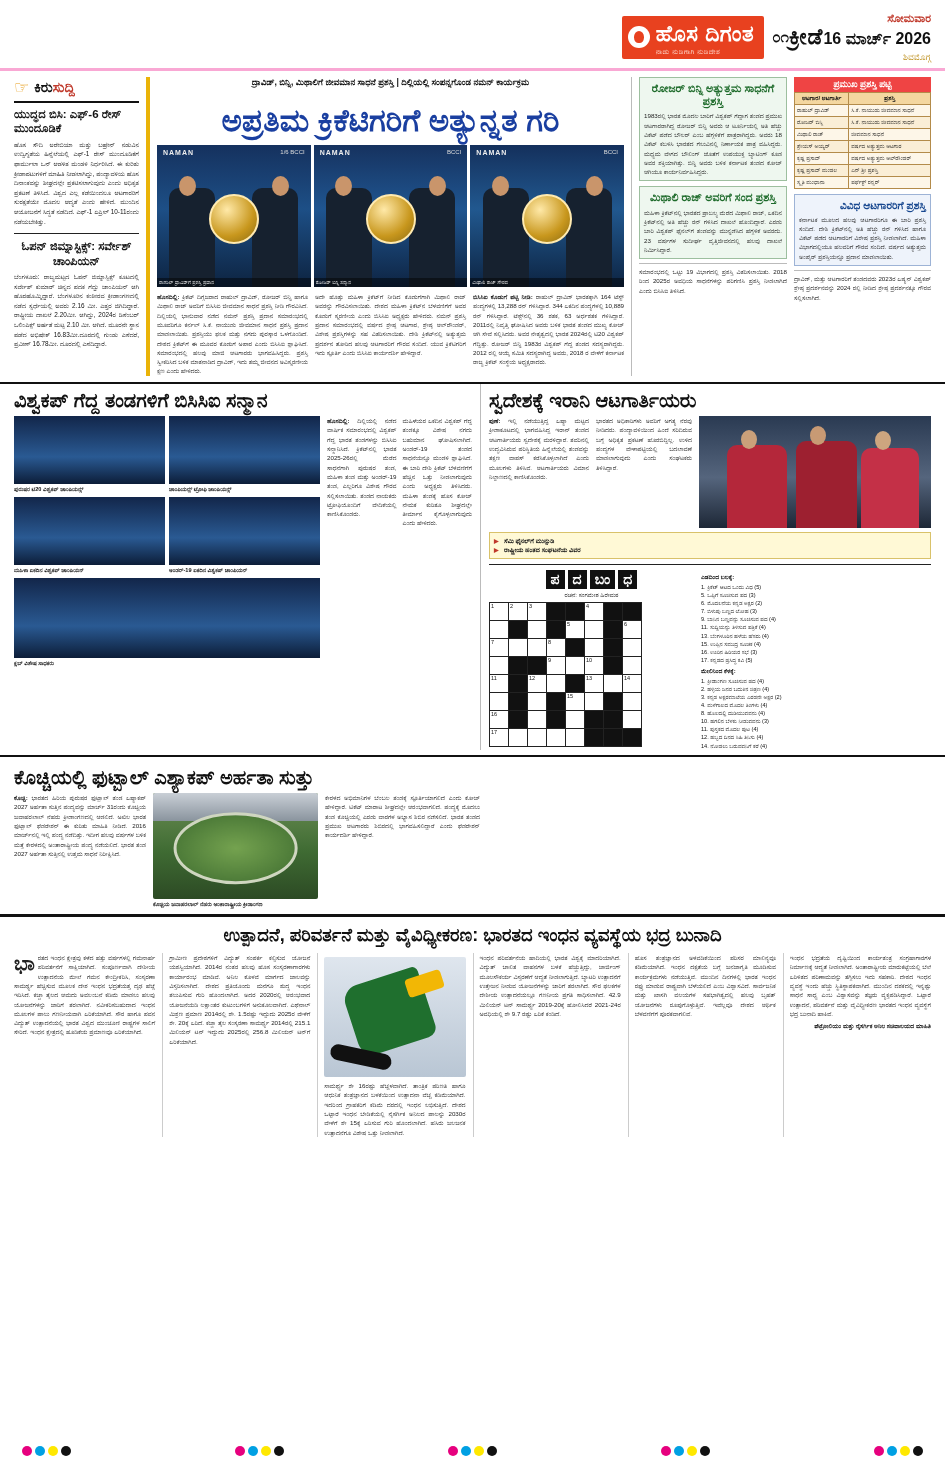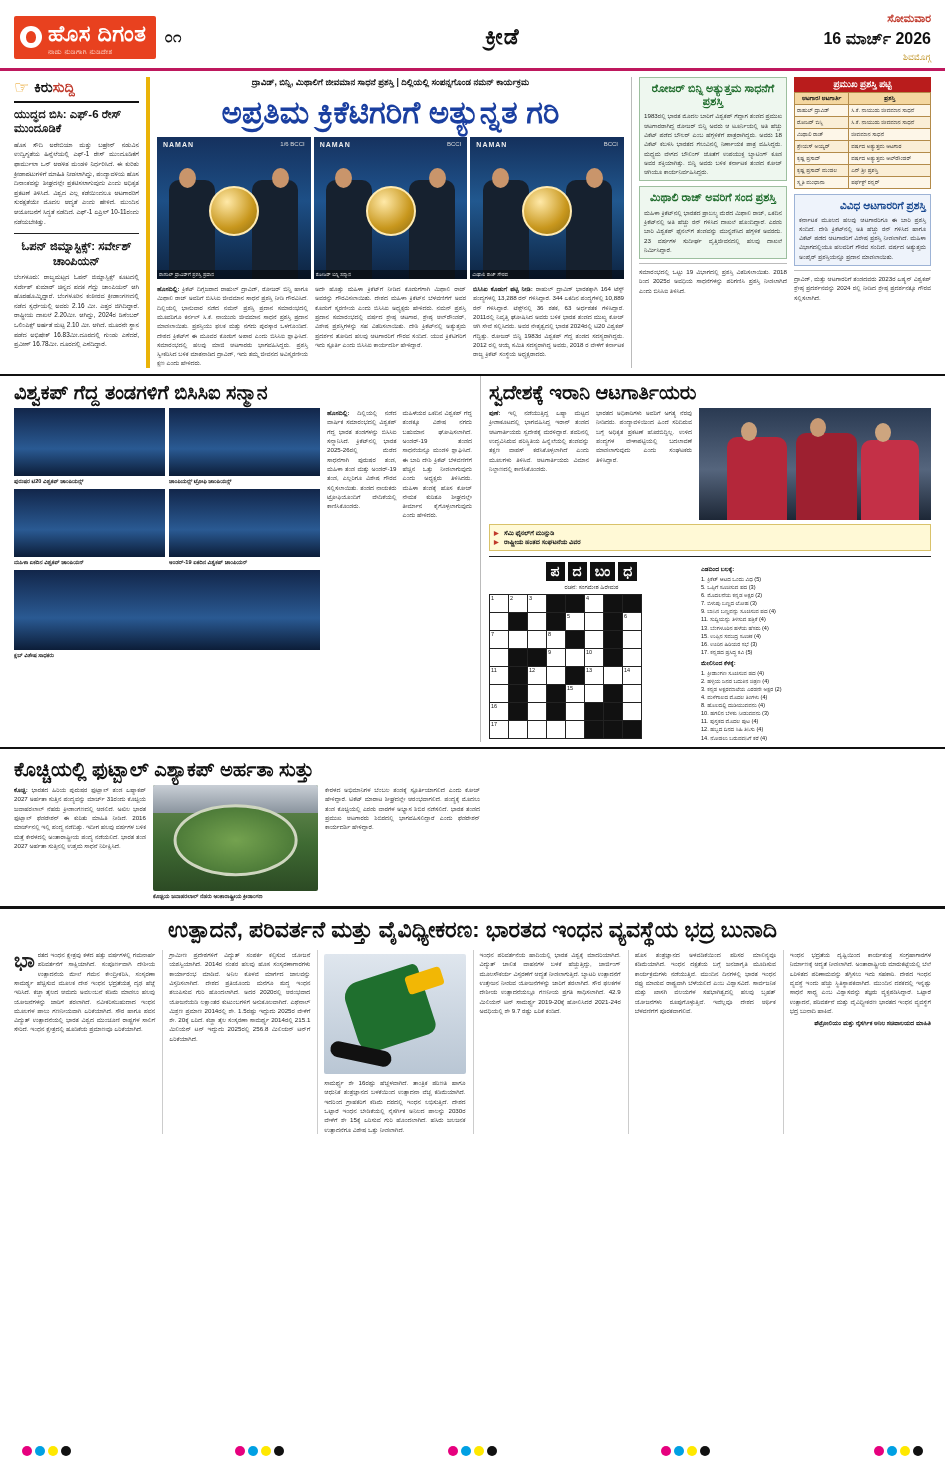--- a/index.html
+++ b/index.html
@@ -1,21 +1,21 @@
 <!DOCTYPE html>
 <html><head>
 <meta charset="utf-8">
 <style>
   html,body{margin:0;padding:0;background:#fff;}
   body{width:945px;height:1459px;font-family:"Liberation Sans",sans-serif;color:#111;overflow:hidden;}
   .page{width:945px;height:1459px;position:relative;padding:0;box-sizing:border-box;}
   .pad{padding:0 14px;box-sizing:border-box;}
 
   
-  .masthead{display:flex;align-items:center;justify-content:space-between;padding:10px 14px 4px 14px;border-bottom:3px solid #be185d;}
+  .masthead{display:flex;align-items:center;justify-content:flex-end;padding:10px 14px 4px 14px;border-bottom:3px solid #f9a8d4;}
   .logo-wrap{display:flex;align-items:center;gap:6px;}
   .logo-box{background:#e8411f;color:#fff;font-weight:bold;font-size:22px;padding:5px 10px 3px 34px;position:relative;border-radius:2px;letter-spacing:.5px;}
   .logo-box .sub{display:block;font-size:7px;font-weight:normal;color:#ffe3d8;margin-top:1px;}
   .logo-mark{position:absolute;left:6px;top:50%;transform:translateY(-50%);width:22px;height:22px;background:#fff;border-radius:50%;}
   .logo-mark:after{content:"";position:absolute;left:6px;top:5px;width:10px;height:12px;background:#e8411f;border-radius:50% 50% 45% 45%;}
   .edition{font-size:15px;font-weight:bold;color:#111;margin-left:2px;}
   .section-title{font-size:22px;font-weight:bold;letter-spacing:1px;}
   .dateblock{text-align:right;font-size:10px;line-height:1.5;}
   .dateblock .d1{color:#c0392b;font-weight:bold;font-size:11px;}
   .dateblock .d2{font-weight:bold;font-size:16px;}
@@ -28,21 +28,21 @@
   .kirusudi{display:flex;align-items:center;gap:5px;border-bottom:2px solid #111;padding-bottom:3px;margin-bottom:4px;}
   .kirusudi .hand{font-size:17px;color:#e8a020;}
   .kirusudi .t{font-size:14px;font-weight:bold;}
   .kirusudi .t .r{color:#c0392b;}
   .brief-h{font-size:11.5px;font-weight:bold;line-height:1.25;margin:3px 0 4px 0;}
   .brief-sub{font-size:6.4px;line-height:1.5;text-align:justify;}
   .mini-head{font-size:11.5px;font-weight:bold;text-align:center;line-height:1.25;margin:7px 0 4px 0;padding-top:5px;border-top:1px solid #222;}
 
   .midcol{flex:1;padding:0 7px;box-sizing:border-box;border-left:4px solid #eab308;}
   .kicker{font-size:8.6px;font-weight:bold;text-align:center;margin:0 0 3px 0;}
-  .mainhead{font-size:31px;font-weight:bold;color:#1a3fa0;text-align:center;line-height:1.1;margin:8px 0 7px 0;}
+  .mainhead{font-size:31px;font-weight:bold;color:#1a3fa0;text-align:center;line-height:1.1;margin:16px 0 7px 0;}
   .photostrip{display:flex;gap:3px;margin-bottom:5px;}
   .ph{flex:1;height:142px;position:relative;overflow:hidden;background:#123;}
   .ph .cap{position:absolute;left:0;bottom:0;right:0;font-size:5px;color:#fff;background:rgba(0,0,0,.45);padding:1px 2px;}
   .ph1{background:linear-gradient(180deg,#15315e 0%,#1d4f86 45%,#0d2340 100%);}
   .ph2{background:linear-gradient(180deg,#16325f 0%,#1f5590 45%,#0e2442 100%);}
   .ph3{background:linear-gradient(180deg,#14305c 0%,#21588f 45%,#0d2442 100%);}
   .ph .suit{position:absolute;bottom:0;width:30%;height:70%;background:#16212f;border-radius:10px 10px 0 0;}
   .ph .suitA{left:8%;}
   .ph .suitB{right:8%;}
   .ph .head{position:absolute;width:17px;height:20px;border-radius:50%;background:#c9956b;}
@@ -53,21 +53,21 @@
   .three-col>div{flex:1;}
 
   .rightcol{width:300px;padding-left:7px;box-sizing:border-box;border-left:1px solid #bbb;display:flex;gap:7px;}
   .rc-a{width:148px;}
   .rc-b{flex:1;}
   .boxgreen{background:#eef7ef;border:1px solid #9dbf9f;padding:4px;box-sizing:border-box;}
   .boxgreen h4{margin:0 0 3px 0;font-size:11px;color:#1e6b2b;text-align:center;line-height:1.2;}
   .boxblue{background:#eef3fb;border:1px solid #9db3d6;padding:4px;box-sizing:border-box;margin-top:5px;}
   .boxblue h4{margin:0 0 3px 0;font-size:10.5px;color:#17478f;text-align:right;line-height:1.2;}
   .tbl{width:100%;border-collapse:collapse;font-size:5.6px;}
-  .tbl caption{background:#b91c1c;color:#fff;font-size:9px;font-weight:bold;padding:2px 0;}
+  .tbl caption{background:#ef4444;color:#fff;font-size:9px;font-weight:bold;padding:2px 0;}
   .tbl th{background:#f4d7a0;border:1px solid #b38b4a;padding:2px;font-size:6px;}
   .tbl td{border:1px solid #b38b4a;padding:2px;vertical-align:top;background:#fdf6e8;}
   .tbl tr:nth-child(even) td{background:#faeed6;}
 
   
   .mid{display:flex;padding:0 14px;margin-top:6px;border-top:2px solid #111;}
   .mzL{width:466px;padding-right:8px;box-sizing:border-box;}
   .mzR{flex:1;padding-left:8px;box-sizing:border-box;border-left:1px solid #bbb;}
   .zh{font-size:19.5px;font-weight:bold;margin:5px 0 5px 0;line-height:1.15;}
   .gal{display:flex;flex-wrap:wrap;gap:4px;width:306px;}
@@ -99,21 +99,21 @@
   .cw-clues b{display:block;margin:3px 0 1px 0;font-size:6px;}
 
   
   .kochi{margin-top:5px;border-top:2px solid #111;padding-top:4px;}
   .stadium{height:106px;background:linear-gradient(180deg,#6d8f55,#3f6b33 55%,#2c4a24);position:relative;overflow:hidden;border-radius:2px;}
   .stadium .pitch{position:absolute;left:50%;top:52%;transform:translate(-50%,-50%);width:72%;height:62%;background:radial-gradient(ellipse at center,#74a24f,#4e7c39 70%);border-radius:50%;border:3px solid #cfd6c0;}
   .stadium .roof{position:absolute;left:0;right:0;top:0;height:26%;background:linear-gradient(180deg,#c9cfd6,#8a949e);}
 
   
   .feature{border-top:3px solid #111;margin-top:6px;padding:6px 14px 0 14px;}
-  .feature h2{font-size:22px;font-weight:bold;text-align:center;margin:2px 0 7px 0;}
+  .feature h2{font-size:18px;font-weight:bold;text-align:center;margin:2px 0 7px 0;}
   .fcols{display:flex;gap:7px;}
   .fcols>div{flex:1;border-left:1px solid #ccc;padding-left:6px;box-sizing:border-box;}
   .fcols>div:first-child{border-left:0;padding-left:0;}
   .dropcap:first-letter{float:left;font-size:20px;line-height:.9;font-weight:bold;padding:1px 3px 0 0;}
   .nozzle{height:120px;margin:4px 0;position:relative;background:linear-gradient(180deg,#dfe6ee,#b9c6d4);border-radius:2px;overflow:hidden;}
   .nozzle .gun{position:absolute;left:18%;top:16%;width:56%;height:60%;background:#1f6f2e;border-radius:16px 6px 10px 16px;transform:rotate(-18deg);}
   .nozzle .tip{position:absolute;left:58%;top:14%;width:26%;height:16%;background:#f2b705;border-radius:4px;transform:rotate(-18deg);}
   .nozzle .hose{position:absolute;left:4%;bottom:10%;width:44%;height:13%;background:#111;border-radius:8px;transform:rotate(12deg);}
   .signoff{font-size:6px;text-align:right;font-weight:bold;margin-top:5px;}
 

